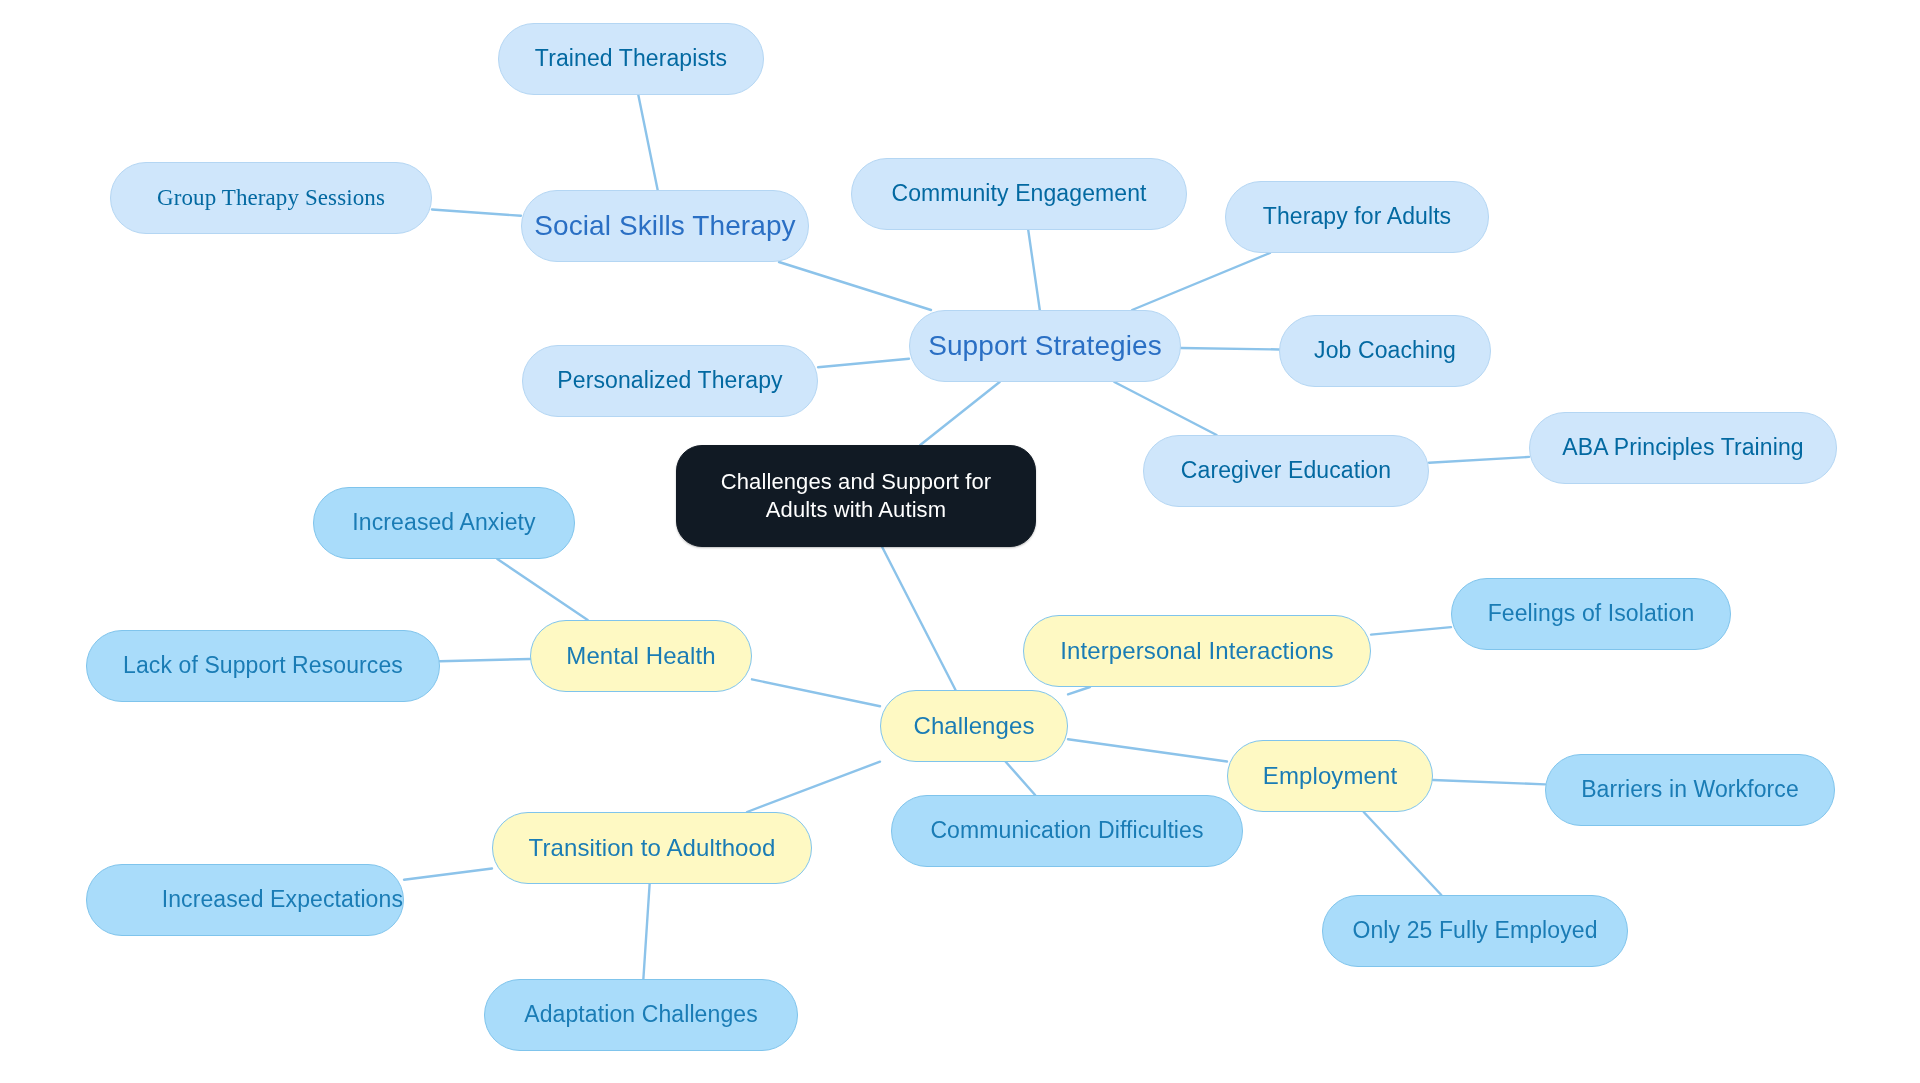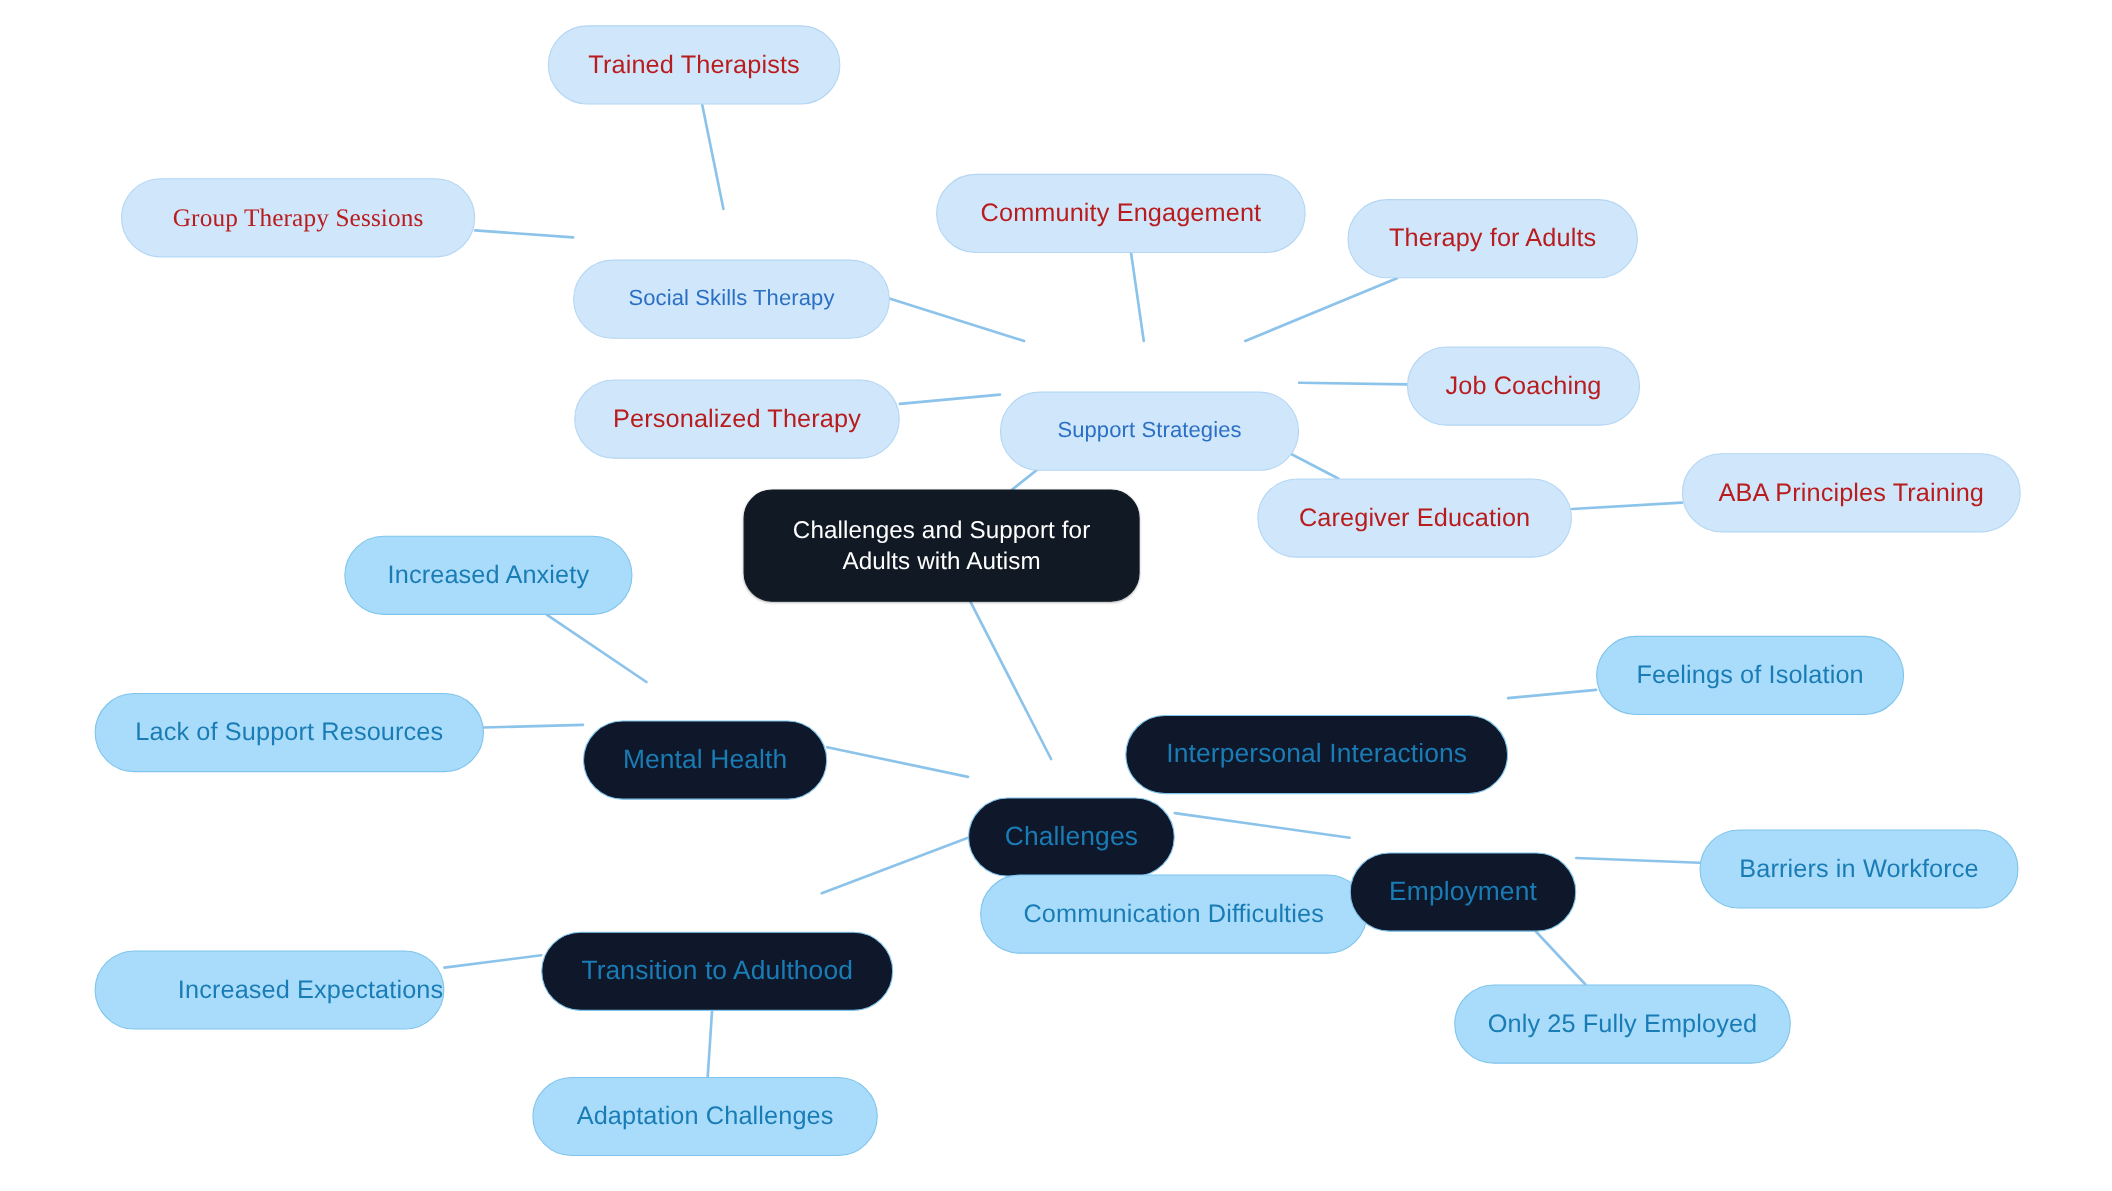--- a/index.html
+++ b/index.html
@@ -42,35 +42,33 @@
     color: #ffffff;
     border: 1px solid #111a24;
     border-radius: 26px;
     font-size: 22px;
     box-shadow: 0 1px 2px rgba(0,0,0,0.25);
   }
   .node.branch-a {
     background: #cfe6fb;
     color: #2a6fc4;
     border: 1.4px solid #b4d6f3;
-    font-size: 20px;
-    margin-top: 46px;
+    font-size: 28px;
   }
   .node.leaf-a {
     background: #cfe6fb;
-    color: #b91c1c;
+    color: #0369a1;
     border: 1.4px solid #b4d6f3;
     font-size: 23px;
   }
   .node.branch-b {
-    background: #0f172a;
+    background: #fef9c3;
     color: #1a7cb5;
     border: 1.4px solid #7fc4ec;
     font-size: 24px;
-    margin-top: 35px;
   }
   .node.leaf-b {
     background: #a9dcfa;
     color: #1a7cb5;
     border: 1.4px solid #7fc4ec;
     font-size: 23px;
   }
 </style>
 </head>
 <body>

